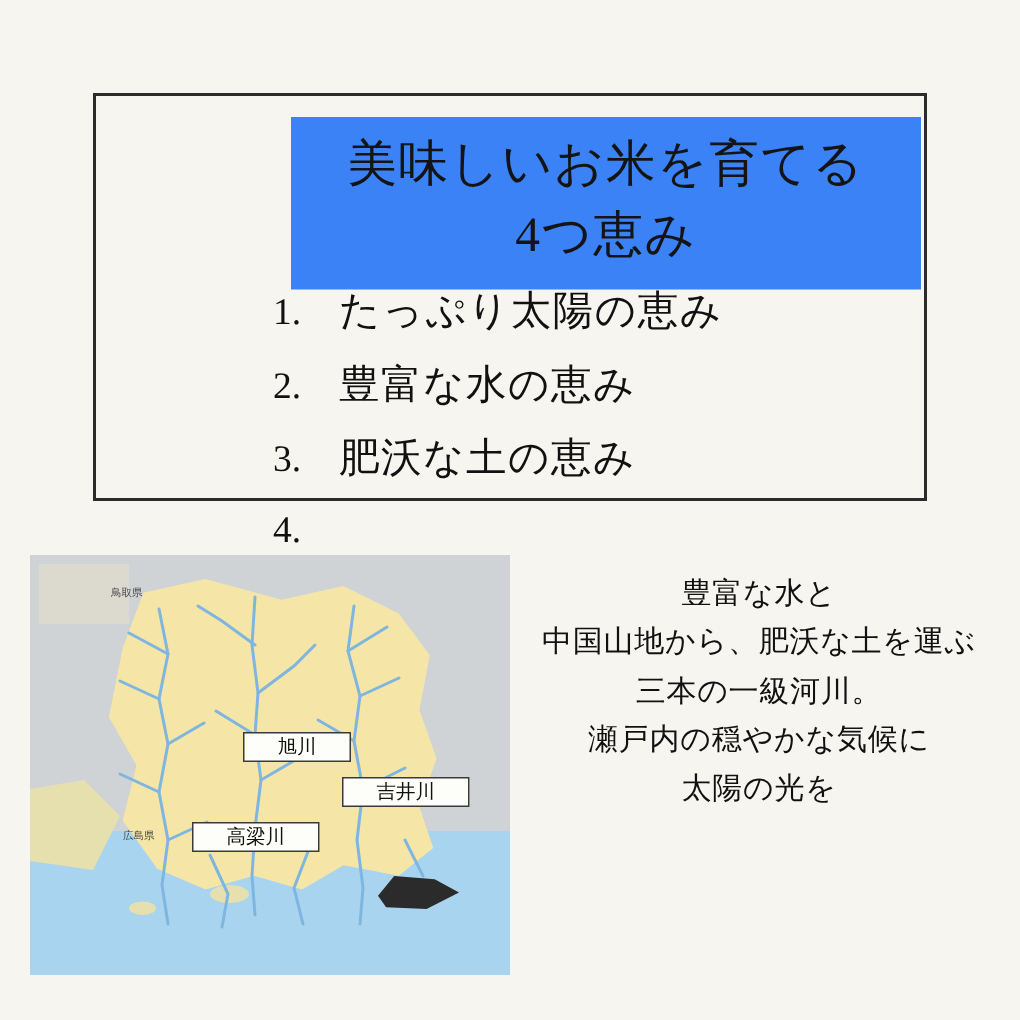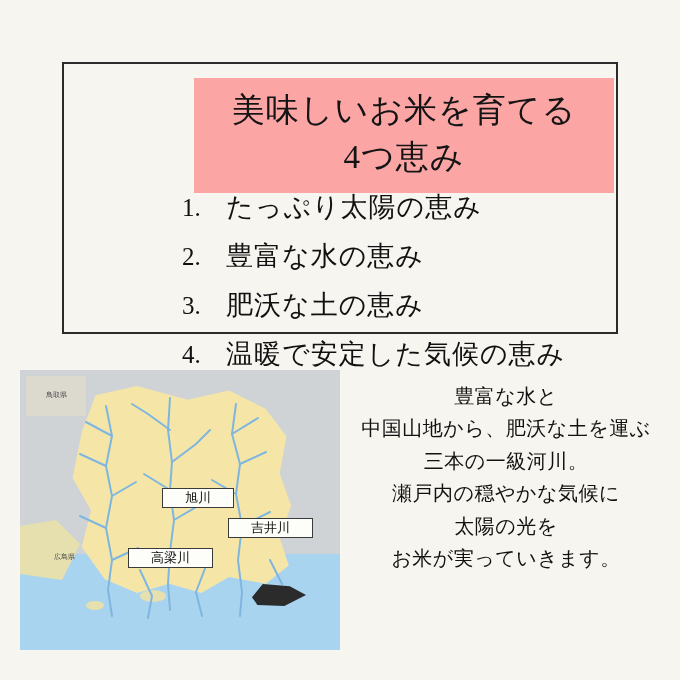--- a/index.html
+++ b/index.html
@@ -29,21 +29,21 @@
     height: 272px;
     border: 2px solid #2b2b2b;
     box-sizing: border-box;
   }
   .headline-band {
     position: absolute;
     left: 130px;
     top: 14px;
     width: 420px;
     padding: 10px 0 14px 0;
-    background: #fca5a5;
+    background: #3b82f6;
     text-align: center;
     line-height: 1.35;
     z-index: 3;
   }
   .headline-line {
     display: block;
     font-size: 33px;
     letter-spacing: 1px;
     color: #141414;
     font-weight: 400;
@@ -186,20 +186,21 @@
     padding: 2px 22px;
     line-height: 1.1;
     color: #111;
     white-space: nowrap;
   }
   .map-micro {
     position: absolute;
     font-size: 7px;
     color: #4a4a4a;
     white-space: nowrap;
+    margin-left: 28px;
   }
 
   .desc {
     position: absolute;
     left: 346px;
     top: 14px;
     width: 320px;
     text-align: center;
     font-size: 20px;
     line-height: 1.62;
@@ -230,21 +231,20 @@
       <div class="list-item">
         <span class="list-num">2.</span>
         <span class="list-text">豊富な水の恵み</span>
       </div>
       <div class="list-item">
         <span class="list-num">3.</span>
         <span class="list-text">肥沃な土の恵み</span>
       </div>
       <div class="list-item">
         <span class="list-num">4.</span>
-        <span class="list-text">温暖で安定した気候の恵み</span>
       </div>
     </div>
 
   </div>
 
   <div class="bottom">
 
     <div class="map-box">
       <div class="map-sea"></div>
       <div class="map-sea2"></div>
@@ -290,17 +290,16 @@
       <div class="map-label" style="left:208px; top:148px;font-family:Liberation Serif, serif;">吉井川</div>
       <div class="map-label" style="left:108px; top:178px;">高梁川</div>
     </div>
 
     <div class="desc">
       <div>豊富な水と</div>
       <div>中国山地から、肥沃な土を運ぶ</div>
       <div>三本の一級河川。</div>
       <div>瀬戸内の穏やかな気候に</div>
       <div>太陽の光を</div>
-      <div>お米が実っていきます。</div>
     </div>
 
   </div>
 </div>
 
 </body></html>

